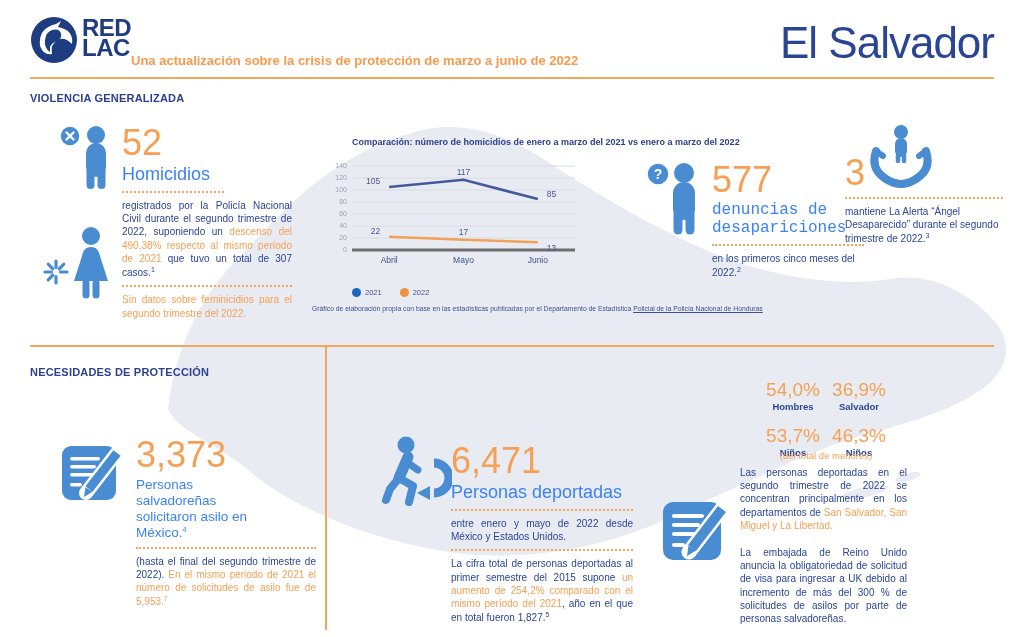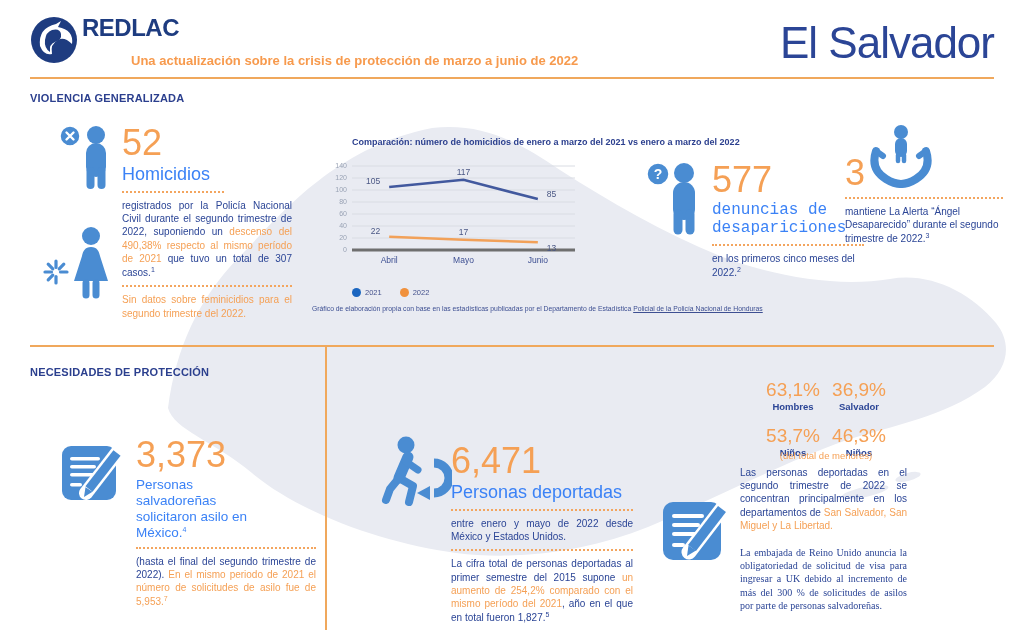--- a/index.html
+++ b/index.html
@@ -3,21 +3,21 @@
 <meta charset="utf-8">
 <style>
   html,body{margin:0;padding:0;background:#fff;}
   .page{position:relative;width:1024px;height:637px;background:#fff;overflow:hidden;
         font-family:"Liberation Sans",sans-serif;color:#2b4596;}
   .abs{position:absolute;}
   svg{display:block;}
   
   #logo{left:30px;top:16px;display:flex;align-items:flex-start;}
   #logo-text{margin-left:4px;margin-top:2px;font-weight:bold;font-size:24px;line-height:.83;
-             letter-spacing:-.5px;color:#1e3c80;display:flex;flex-direction:row;}
+             letter-spacing:-.5px;color:#1e3c80;display:flex;flex-direction:column;}
   #subtitle{left:131px;top:53px;font-size:13px;font-weight:bold;color:#f79a4d;}
   #country{right:30px;top:18px;font-size:44px;letter-spacing:-1px;color:#2b4596;}
   #header-rule{left:30px;top:77px;width:964px;height:2px;background:#f0a85c;}
   
   .sec-title{font-size:11px;font-weight:bold;color:#2b3f8e;letter-spacing:.2px;}
   
   .col{position:absolute;}
   .num{font-size:36px;line-height:1;color:#f5a055;}
   .stat-label{color:#3b82f6;}
   .dots{height:0;border-top:2px dotted #f3a55e;margin:6px 0;}
@@ -228,21 +228,21 @@
     <div class="num">6,471</div>
     <div class="stat-label" style="font-size:18px;margin-top:3px;">Personas deportadas</div>
     <div class="dots"></div>
     <div class="body">entre enero y mayo de 2022 desde México y Estados Unidos.</div>
     <div class="dots"></div>
     <div class="body"><span>La cifra total de personas deportadas al primer semestre del 2015 supone </span><span class="hl">un aumento de 254,2% comparado con el mismo período del 2021</span><span>, año en el que en total fueron 1,827.</span><sup>5</sup></div>
   </div>
 
   <div class="abs" id="stats-grid">
     <div class="stat-cell">
-      <div class="stat-val">63,1%</div>
+      <div class="stat-val">54,0%</div>
       <div class="stat-lab">Hombres</div>
     </div>
     <div class="stat-cell">
       <div class="stat-val">36,9%</div>
       <div class="stat-lab">Salvador</div>
     </div>
     <div class="stat-cell">
       <div class="stat-val">53,7%</div>
       <div class="stat-lab">Niños</div>
     </div>
@@ -259,16 +259,16 @@
     <rect x="9" y="35" width="28" height="4" rx="2" fill="#ffffff"></rect>
     <rect x="9" y="44" width="32" height="4" rx="2" fill="#ffffff"></rect>
     <rect x="9" y="55" width="13" height="4" rx="2" fill="#ffffff"></rect>
     <line x1="26" y1="64" x2="62" y2="17" stroke="#ffffff" stroke-width="15" stroke-linecap="round"></line>
     <line x1="29" y1="60" x2="59" y2="21" stroke="#4a8cd2" stroke-width="10"></line>
     <polygon points="33,62.5 25.5,57.5 24,68" fill="#4a8cd2"></polygon>
   </svg>
 
   <div class="col" style="left:740px;top:466px;width:167px;">
     <div class="body"><span>Las personas deportadas en el segundo trimestre de 2022 se concentran principalmente en los departamentos de </span><span class="hl">San Salvador, San Miguel y La Libertad.</span></div>
-    <div class="body" style="margin-top:14px;font-family:Liberation Serif, serif;">La embajada de Reino Unido anuncia la obligatoriedad de solicitud de visa para ingresar a UK debido al incremento de más del 300 % de solicitudes de asilos por parte de personas salvadoreñas.</div>
+    <div class="body" style="margin-top:14px;">La embajada de Reino Unido anuncia la obligatoriedad de solicitud de visa para ingresar a UK debido al incremento de más del 300 % de solicitudes de asilos por parte de personas salvadoreñas.</div>
   </div>
 
 </div>
 
 </body></html>

